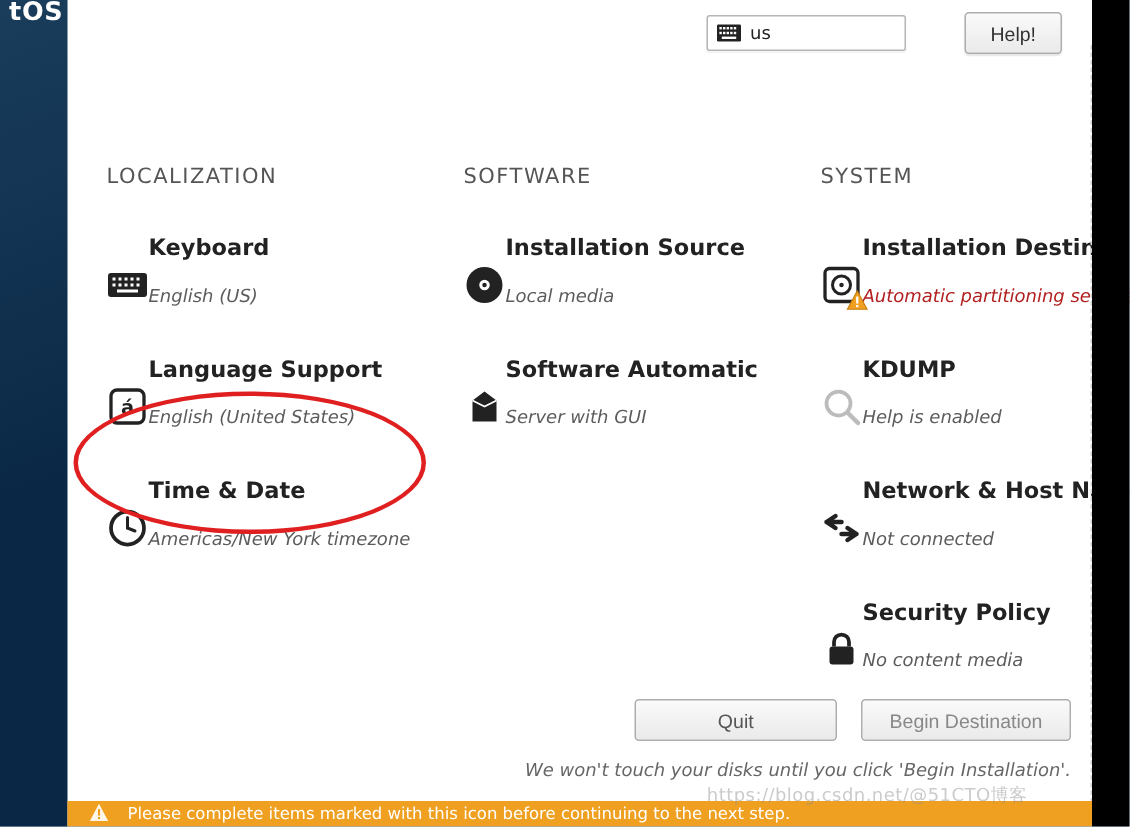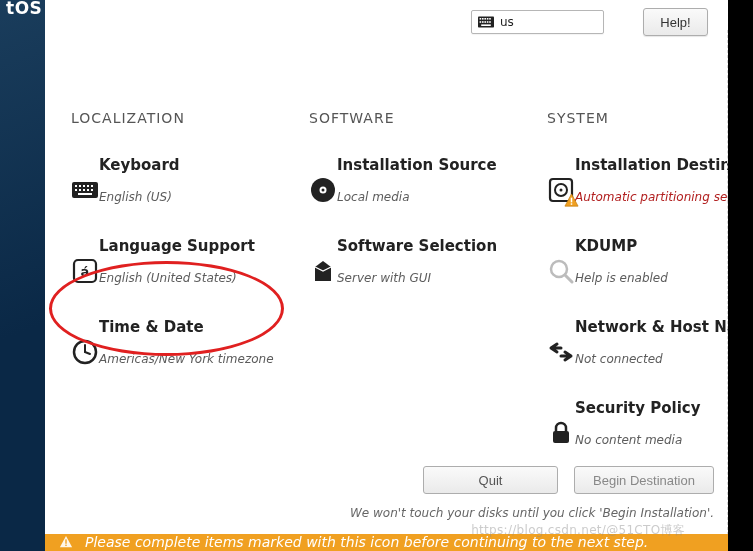--- a/index.html
+++ b/index.html
@@ -28,21 +28,21 @@
   .item-sub { font-size: 12px; font-style: italic; color: #5c5c5c; margin-top: 16px; white-space: nowrap; }
   .item-sub.warn { color: #b22020; }
   .highlight-oval { position: absolute; left: -22px; top: 151px; width: 235px; height: 95px; border: 3px solid #e02020; border-radius: 50%; pointer-events: none; z-index: 10; }
   .footer { position: absolute; left: 0; right: 0; bottom: 25px; }
   .btn { height: 28px; border: 1px solid #adadad; border-radius: 3px; background: linear-gradient(#fafafa,#eaeaea); font-size: 13px; color: #555; cursor: pointer; }
   .quit-btn { position: absolute; right: 170px; bottom: 32px; width: 135px; }
   .begin-btn { position: absolute; right: 14px; bottom: 32px; width: 140px; color: #888; }
   .hint-text { position: absolute; right: 14px; bottom: 6px; font-size: 12px; font-style: italic; color: #666; }
   .watermark { position: absolute; right: 68px; bottom: 12px; font-size: 12px; color: rgba(140,140,140,0.45); letter-spacing: 0.3px; pointer-events: none; z-index: 50; }
   .warn-bar { position: absolute; left: 45px; right: 25px; bottom: 0; height: 17px; background: #f0a021; }
-  .wb-text { font-size: 14px; color: #fff; padding-left: 40px; line-height: 17px; white-space: nowrap; overflow: hidden; font-style: italic; }
+  .wb-text { font-size: 11px; color: #fff; padding-left: 40px; line-height: 17px; white-space: nowrap; overflow: hidden; }
   .wb-icon { position: absolute; left: 14px; top: 1px; width: 14px; height: 14px; }
   .mini-warn { position: absolute; right: -4px; bottom: -4px; width: 15px; height: 15px; }
 </style>
 </head>
 <body>
 
 <div class="sidebar-decor"></div>
 <div class="sidebar-logo">tOS</div>
 
 <div class="main-panel">
@@ -144,21 +144,21 @@
       </div>
 
       <div class="item">
         <div class="item-icon">
           <svg viewBox="0 0 28 28">
               <path d="M6 10 L14 4 L22 10 L22 24 L6 24 Z" fill="#222"></path>
               <path d="M6 10 L14 14 L22 10" fill="none" stroke="#fff" stroke-width="1.2"></path>
             </svg>
         </div>
         <div class="item-text">
-          <span class="item-title">Software Selection</span>
+          <span class="item-title">Software Automatic</span>
           <span class="item-sub">Server with GUI</span>
         </div>
       </div>
     </div>
 
     <div class="col col3">
       <div class="col-title">SYSTEM</div>
 
       <div class="item">
         <div class="item-icon">

